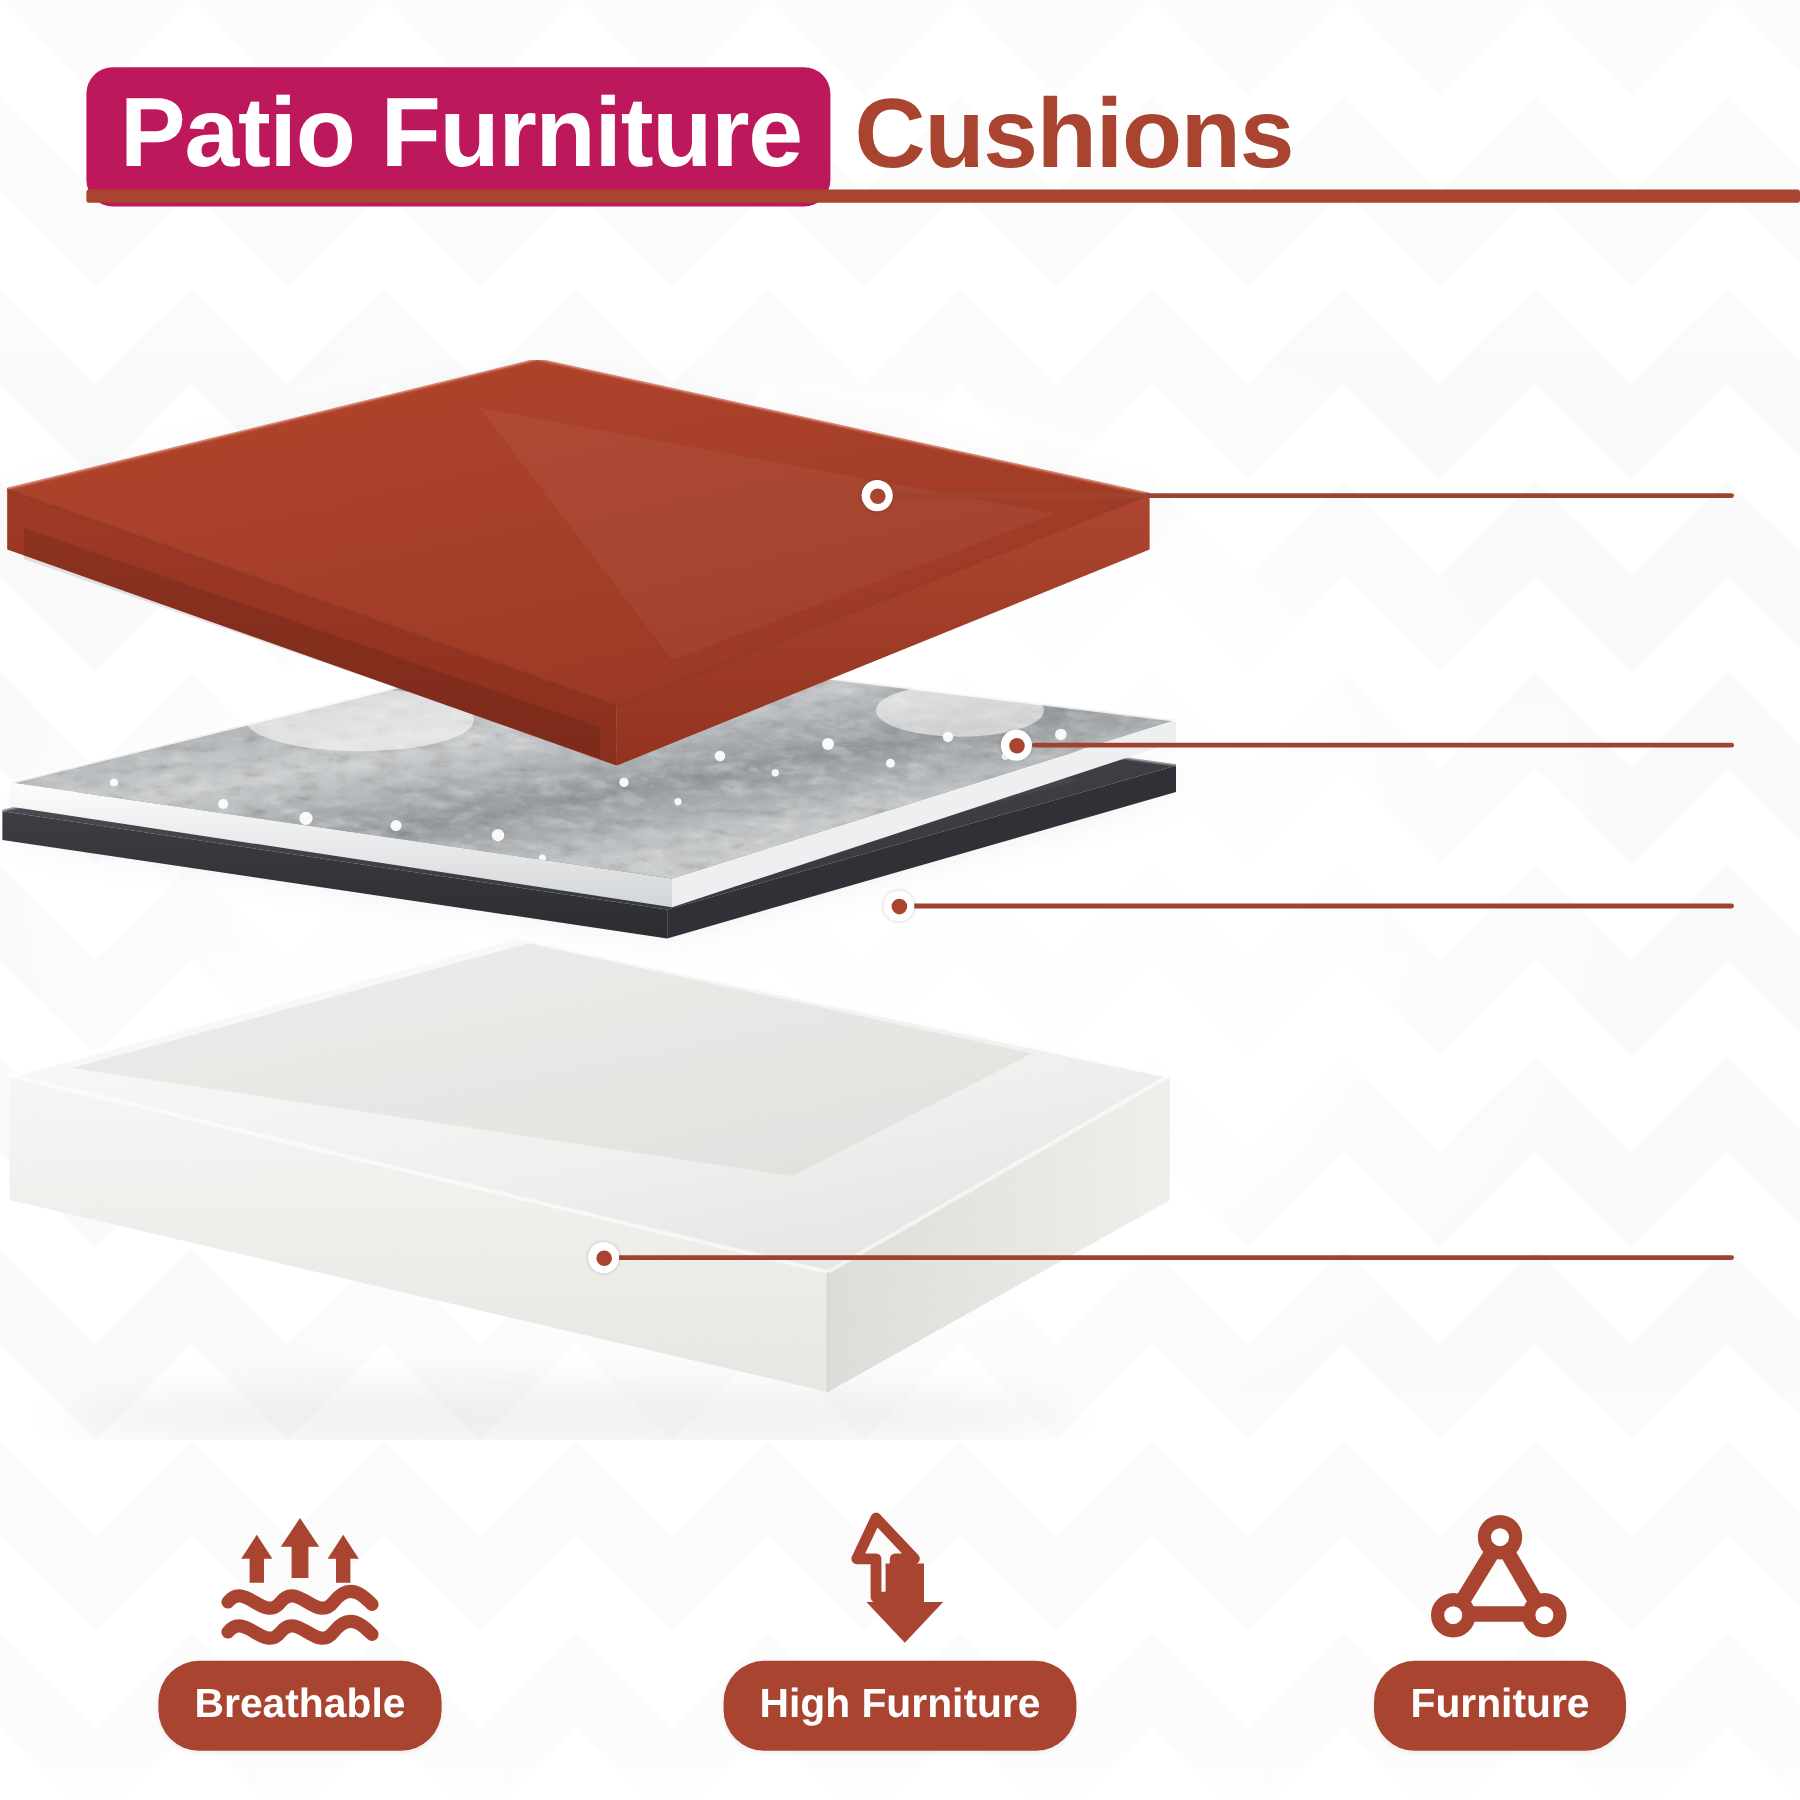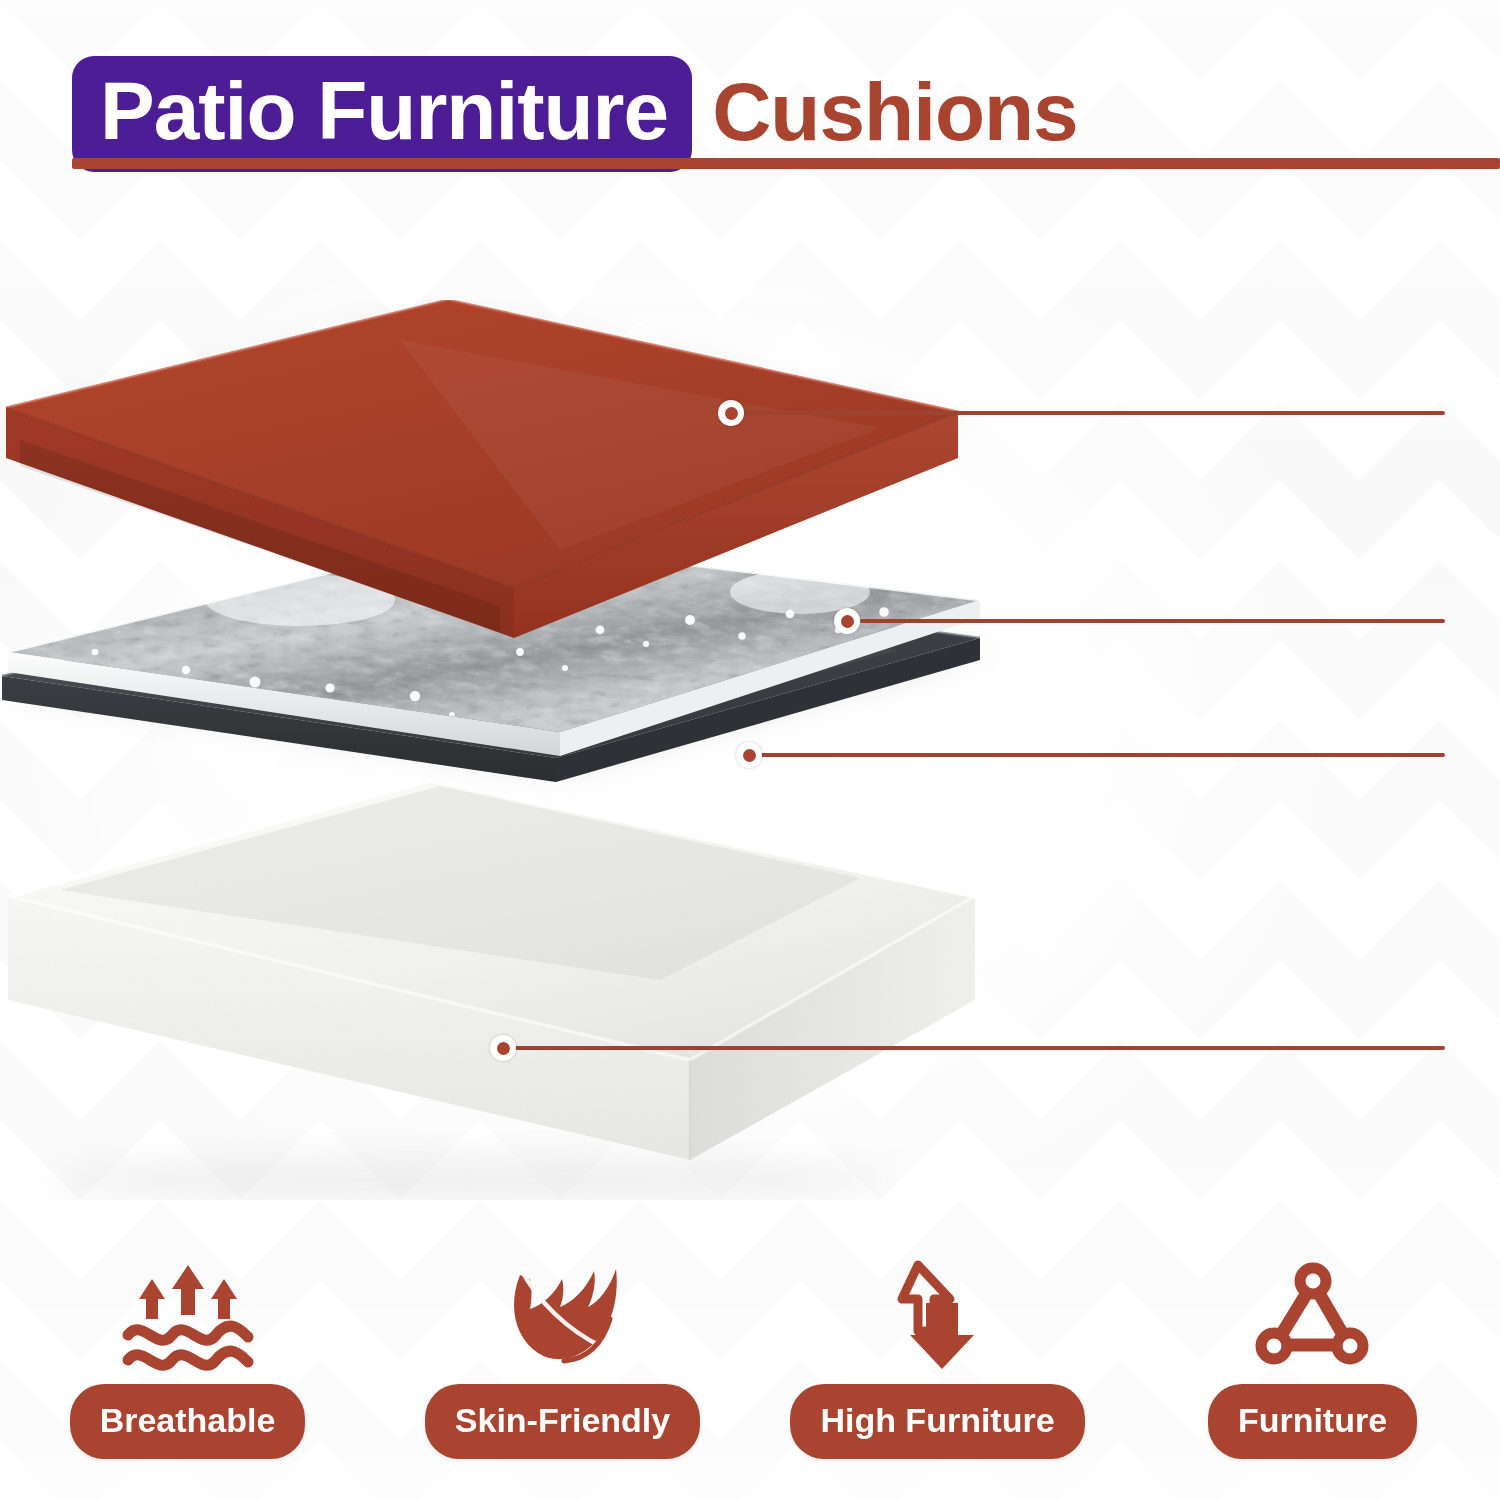--- a/index.html
+++ b/index.html
@@ -50,21 +50,21 @@
   }
   .title-row {
     position: absolute;
     left: 72px;
     top: 56px;
     display: flex;
     align-items: center;
     white-space: nowrap;
   }
   .title-badge {
-    background: #4c1d95;
+    background: #be185d;
     color: #ffffff;
     font-size: 82px;
     font-weight: 700;
     line-height: 1;
     padding: 14px 24px 20px 28px;
     border-radius: 22px;
     letter-spacing: -1px;
   }
   .title-plain {
     color: #A94430;
@@ -378,32 +378,20 @@
           <path d="M70 4 L86 28 H77 V54 H63 V28 H54 Z"></path>
           <path d="M34 18 L47 38 H40 V58 H28 V38 H21 Z"></path>
           <path d="M106 18 L119 38 H112 V58 H100 V38 H93 Z"></path>
           <path d="M10 74 C24 56 40 92 54 74 C68 56 84 92 98 74 C112 56 124 70 130 76" fill="none" stroke="#A94430" stroke-width="11" stroke-linecap="round"></path>
           <path d="M10 99 C24 81 40 117 54 99 C68 81 84 117 98 99 C112 81 124 95 130 101" fill="none" stroke="#A94430" stroke-width="11" stroke-linecap="round"></path>
         </svg>
       </div>
       <div class="feature-pill">Breathable</div>
     </div>
 
-    <div class="feature">
-      <div class="feature-icon">
-        <svg width="130" height="112" viewBox="0 0 130 112" xmlns="http://www.w3.org/2000/svg">
-          <path d="M22 14 C10 44 16 76 40 92 C64 108 98 92 112 58 C118 44 120 24 118 8
-                   C112 26 102 40 90 46 C96 34 98 20 96 10 C88 28 76 40 62 46
-                   C66 36 66 26 64 18 C56 34 44 44 32 48 C34 38 34 26 32 18 Z" fill="#A94430"></path>
-          <path d="M24 10 C40 40 68 68 104 86" fill="none" stroke="#ffffff" stroke-width="4.5" stroke-linecap="round" opacity=".92"></path>
-          <path d="M112 58 C104 84 88 98 66 100" fill="none" stroke="#A94430" stroke-width="5" stroke-linecap="round"></path>
-        </svg>
-      </div>
-      <div class="feature-pill">Skin-Friendly</div>
-    </div>
 
     <div class="feature">
       <div class="feature-icon">
         <svg width="120" height="116" viewBox="0 0 120 116" xmlns="http://www.w3.org/2000/svg">
           <path d="M40 6 L72 40 H56 V72 H40 V40 H24 Z" fill="none" stroke="#A94430" stroke-width="9" stroke-linejoin="round" stroke-linecap="round"></path>
           <path d="M80 44 V76 H96 L64 110 L32 76 H48 V44 Z" fill="#A94430"></path>
         </svg>
       </div>
       <div class="feature-pill">High Furniture</div>
     </div>

